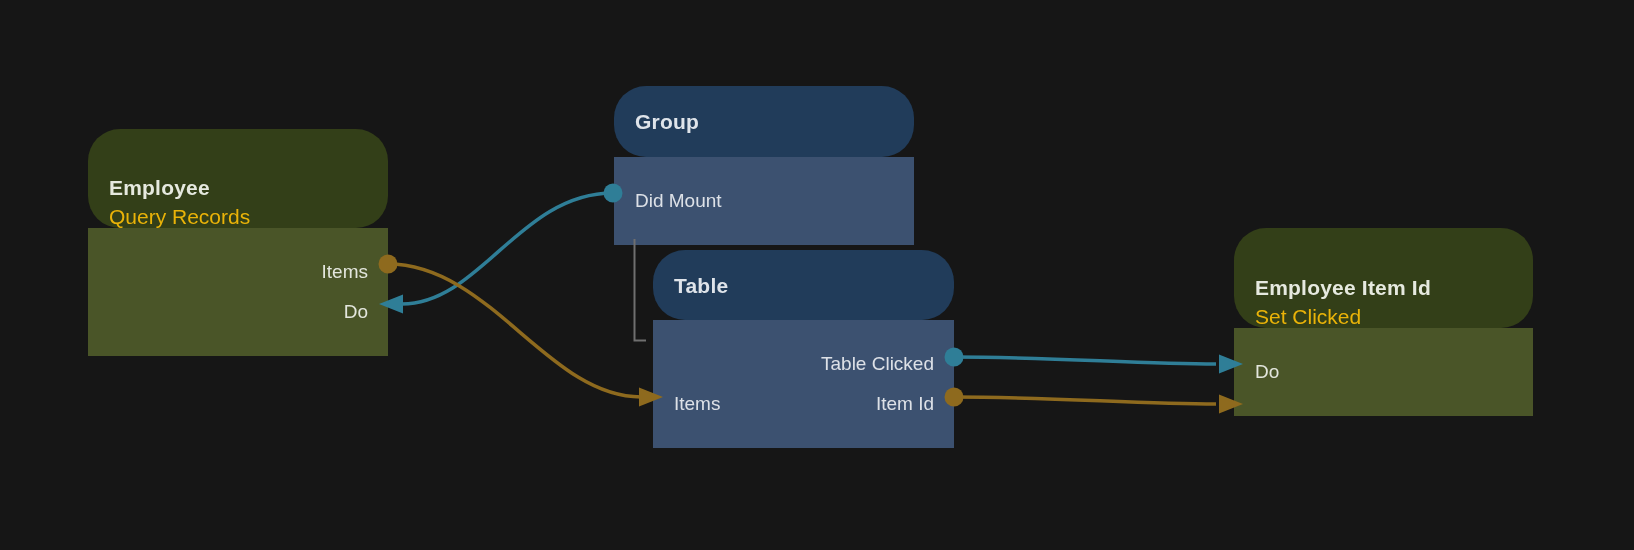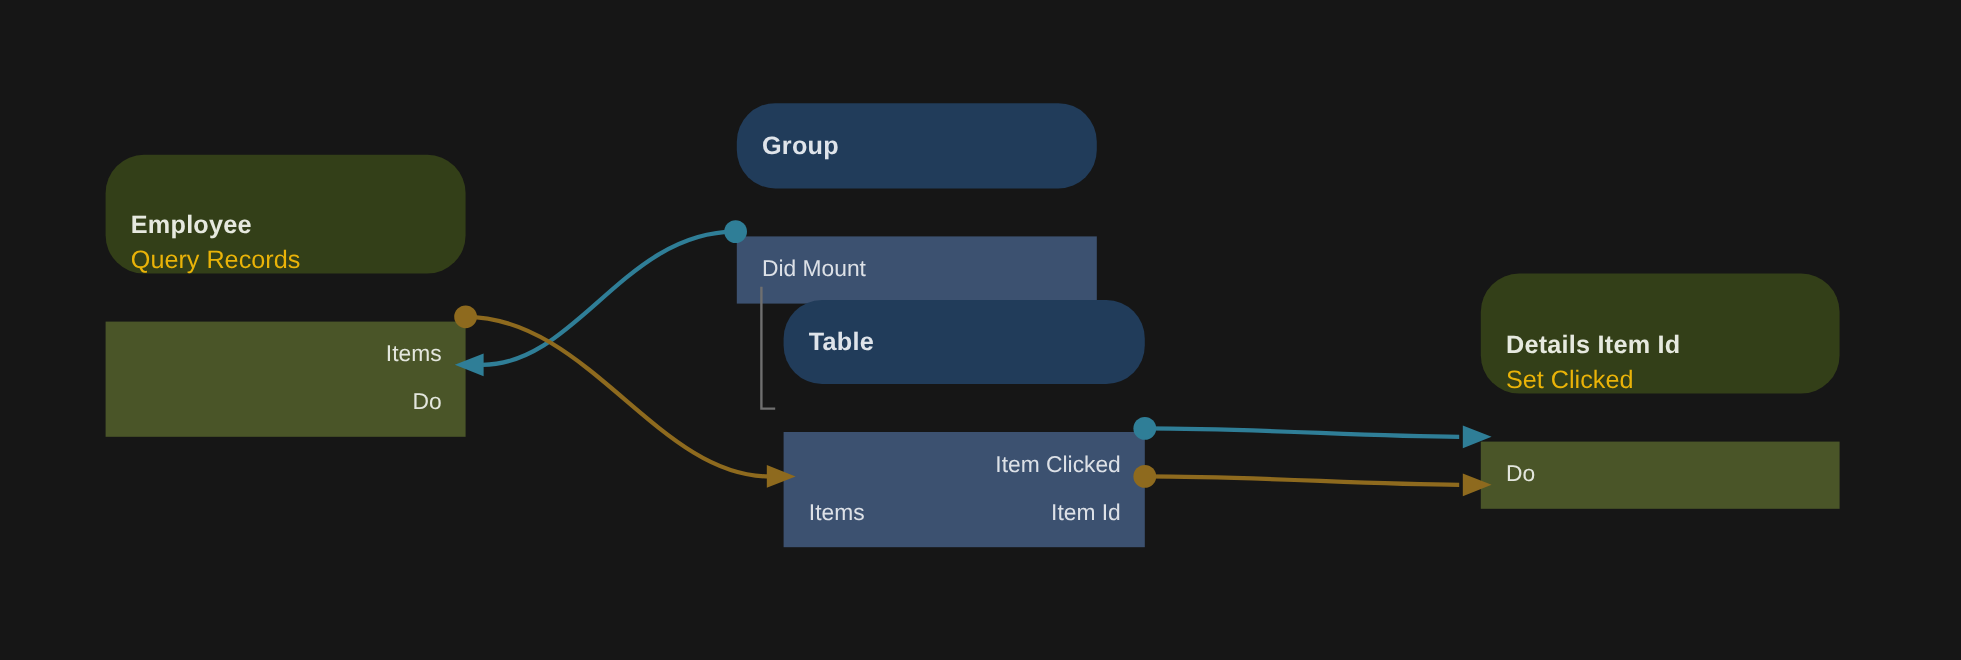--- a/index.html
+++ b/index.html
@@ -27,21 +27,21 @@
     line-height: 29px;
     letter-spacing: 0.2px;
     white-space: nowrap;
   }
   .node .subtitle {
     font-size: 21px;
     font-weight: normal;
     line-height: 29px;
     white-space: nowrap;
   }
-  .node .body { padding: 8px 0; box-sizing: border-box; margin-top: 40px; }
+  .node .body { padding: 24px 0; box-sizing: border-box; }
   .row {
     height: 40px;
     display: flex;
     align-items: center;
     box-sizing: border-box;
     padding-left: 21px;
     padding-right: 20px;
     font-size: 19px;
     white-space: nowrap;
   }
@@ -105,32 +105,32 @@
       </div>
     </div>
   </div>
 
   <div class="node blue" id="node-table">
     <div class="head">
       <div class="title">Table</div>
     </div>
     <div class="body">
       <div class="row right-only">
-        <span>Item Clicked</span>
+        <span>Table Clicked</span>
       </div>
       <div class="row both">
         <span>Items</span>
         <span>Item Id</span>
       </div>
     </div>
   </div>
 
   <div class="node green" id="node-details">
     <div class="head">
-      <div class="title">Details Item Id</div>
+      <div class="title">Employee Item Id</div>
       <div class="subtitle">Set Clicked</div>
     </div>
     <div class="body">
       <div class="row left-only">
         <span>Do</span>
       </div>
     </div>
   </div>
 
   <svg id="wire-layer" viewBox="0 0 1634 550">

